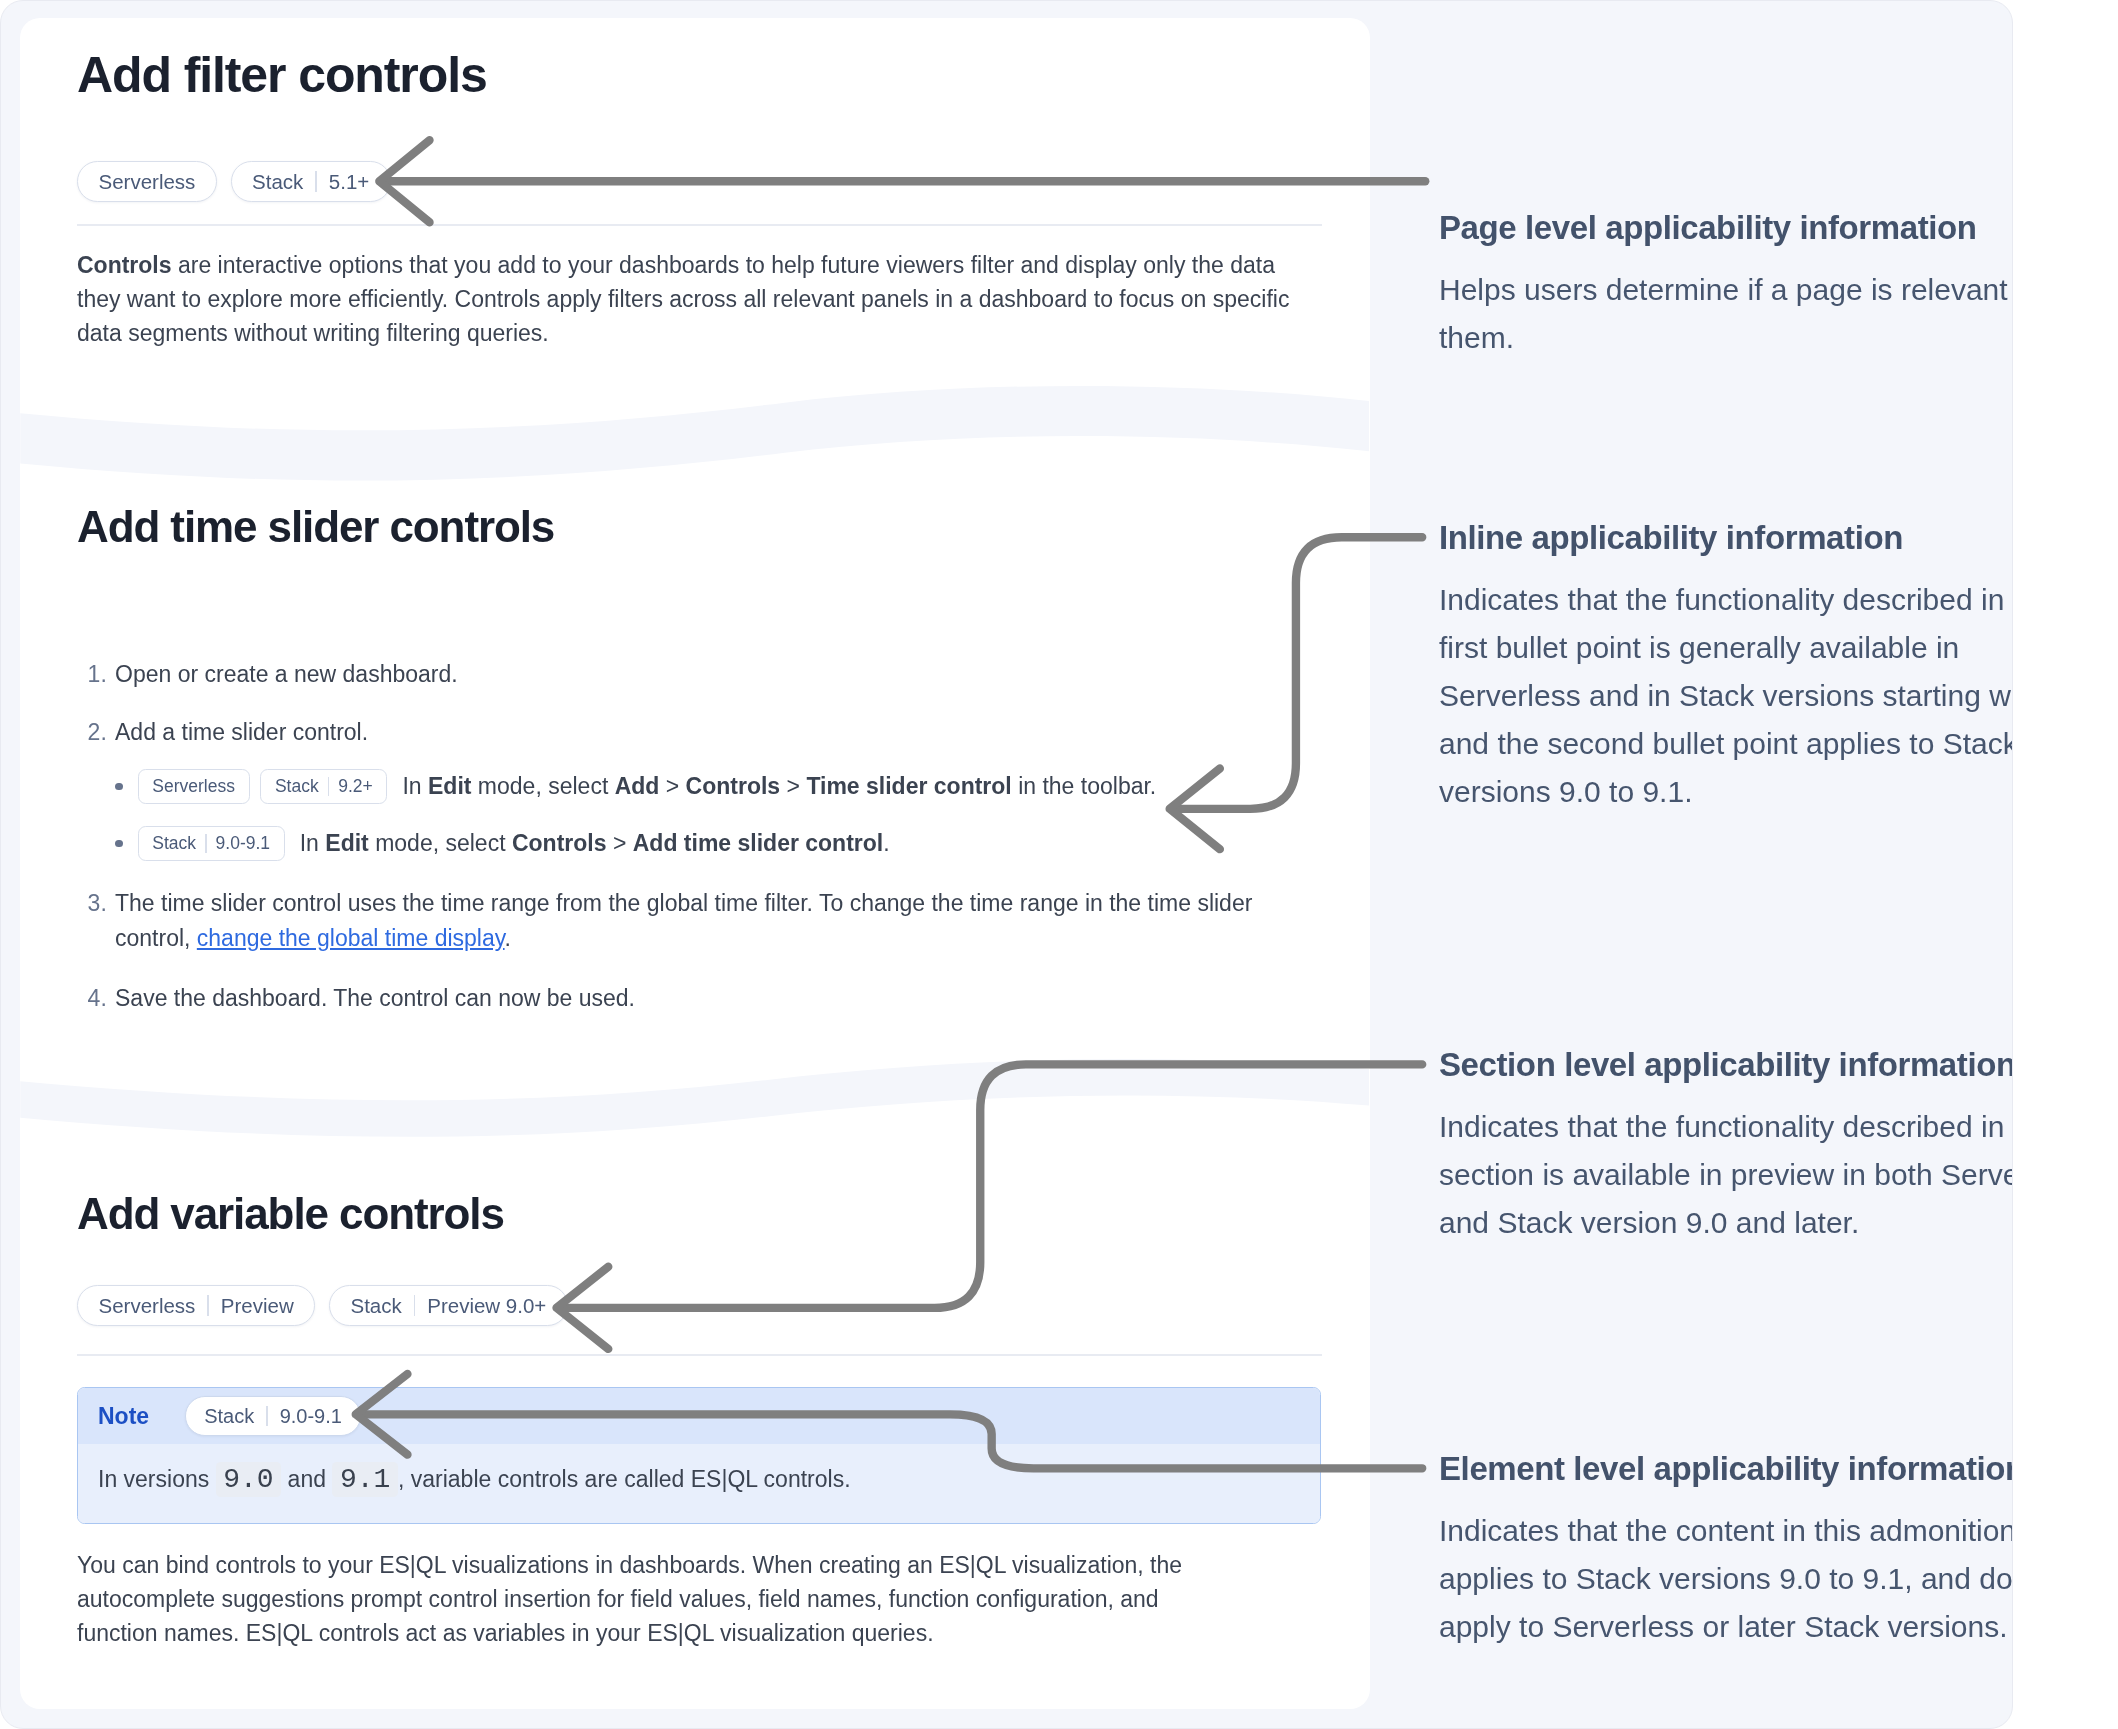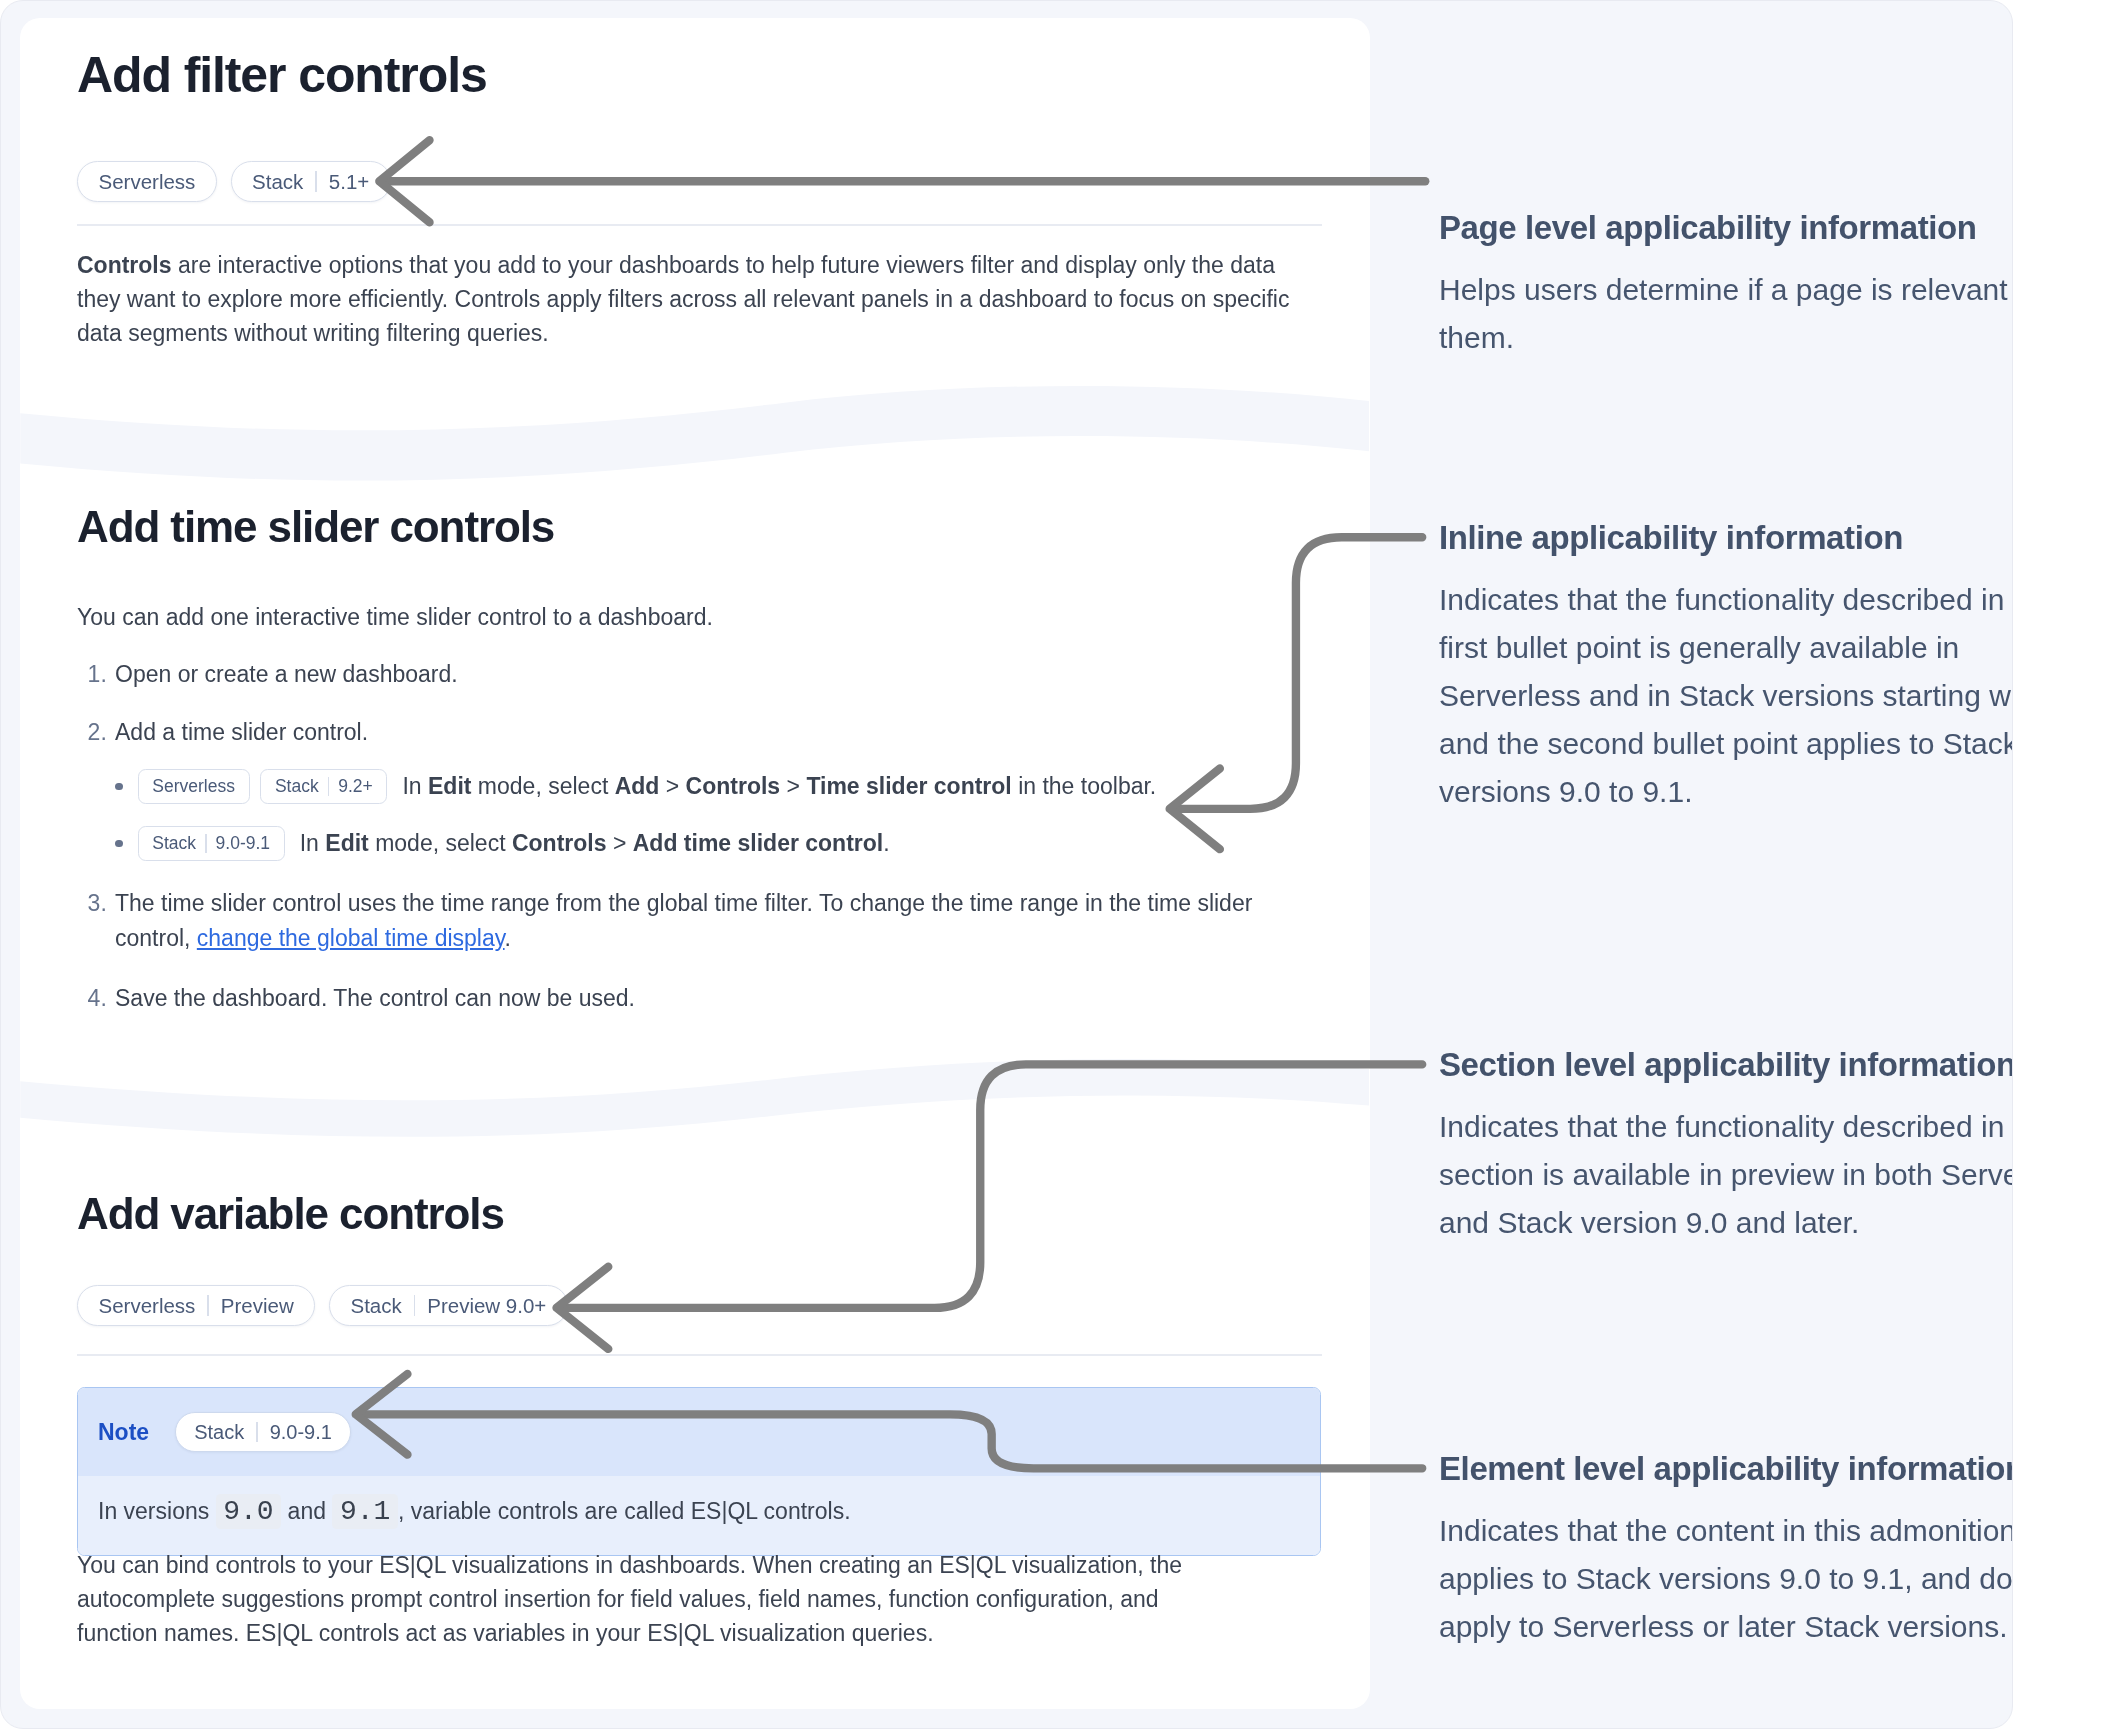--- a/index.html
+++ b/index.html
@@ -36,21 +36,21 @@
     line-height:35px; color:var(--body); box-sizing:content-box;}
   .step .num{position:absolute; left:10.6px; color:var(--muted);}
   .bullet{position:absolute; left:114px; display:flex; align-items:center; gap:15px;
     font-size:23px; color:var(--body); white-space:nowrap;}
   .dot{width:7.6px; height:7.6px; border-radius:50%; background:var(--muted); flex:none;}
   .badges-inline{display:inline-flex; gap:10.6px;}
   a.link{color:var(--link); text-decoration:underline; cursor:pointer;}
   .note{position:absolute; left:76px; top:1386px; width:1244px; border:1.5px solid var(--note_border);
     border-radius:7.6px; overflow:hidden; box-sizing:border-box;}
   .note-head{height:56px; background:var(--note_header_bg); display:flex; align-items:center;
-    gap:26px; padding:16px 20px;}
+    gap:36px; padding:0 20px;}
   .note-label{font-size:23px; font-weight:700; color:var(--note_label);}
   .note-body{background:var(--note_body_bg); padding:18px 20px 26px; font-size:23px;
     line-height:35px; color:var(--body);}
   code{font-family:"Liberation Mono", monospace; font-size:28px; background:var(--code_bg);
     padding:2.3px 7.6px; border-radius:4.6px; color:#39414e;}
   .ann{position:absolute; left:1438px; width:669px;}
   .ann h3{font-size:33px; font-weight:700; color:var(--ann_heading); margin:0 0 18px;
     letter-spacing:-0.4px; line-height:41px;}
   .ann p{font-size:30px; line-height:48px; color:var(--ann_body); margin:0;}
   svg.overlay{position:absolute; left:0; top:0; pointer-events:none;}
@@ -78,21 +78,20 @@
   </div>
 
   <div class="rule" style="top:223px;"></div>
 
   <p class="para" style="top:247px; width:1217px;">
     <span class="bold">Controls</span><span> are interactive options that you add to your dashboards to help future viewers filter and display only the data they want to explore more efficiently. Controls apply filters across all relevant panels in a dashboard to focus on specific data segments without writing filtering queries.</span>
   </p>
 
   <h2 class="h2" style="top:502px;">Add time slider controls</h2>
 
-  <p class="para" style="top:599px; width:1217px;">You can add one interactive time slider control to a dashboard.</p>
 
   <div class="step" style="top:656px;">
     <span class="num">1.</span>
     <span>Open or create a new dashboard.</span>
   </div>
 
   <div class="step" style="top:714px;">
     <span class="num">2.</span>
     <span>Add a time slider control.</span>
   </div>

